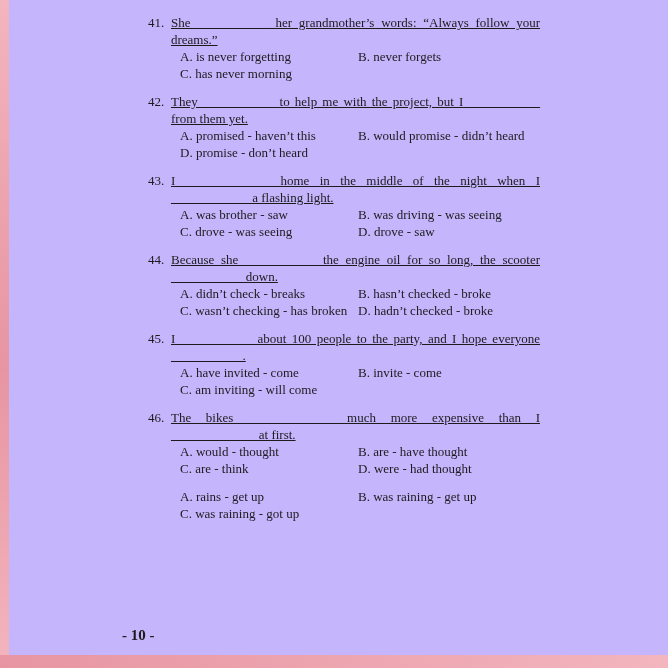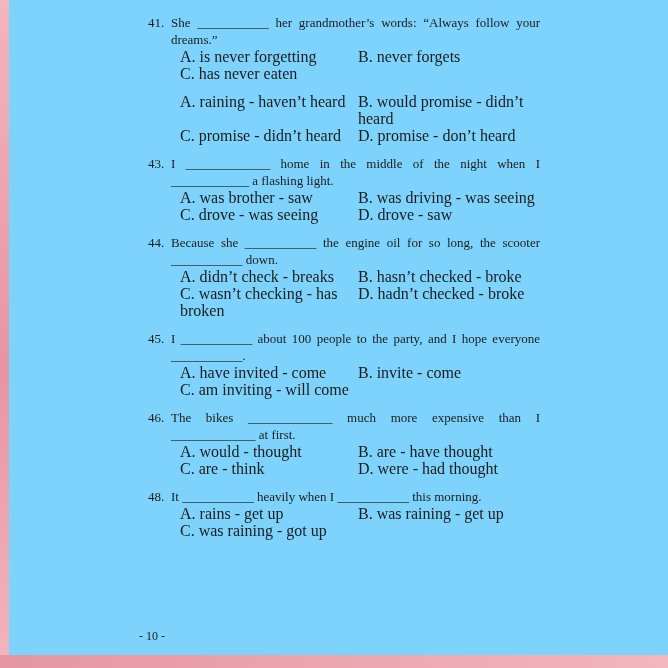--- a/index.html
+++ b/index.html
@@ -4,21 +4,21 @@
 <style>
   html, body {
     margin: 0;
     padding: 0;
     background: #ffffff;
   }
   .sheet {
     position: relative;
     width: 668px;
     height: 668px;
-    background: #7dd3fc;
+    background: #c4b5fd;
     font-family: "Liberation Serif", serif;
     color: #1c1c1c;
     overflow: hidden;
   }
   .edge-left {
     position: absolute;
     left: 0;
     top: 0;
     width: 9px;
     height: 100%;
@@ -45,62 +45,66 @@
     display: flex;
     font-size: 13px;
     line-height: 17px;
   }
   .qnum {
     flex: 0 0 23px;
   }
   .qtext {
     flex: 1;
     text-align: justify;
+    text-decoration: underline;
   }
   .opts {
     display: grid;
     grid-template-columns: 178px 1fr;
     padding-left: 32px;
-    font-size: 16px;
+    font-size: 13px;
     line-height: 17px;
   }
   .pagenum {
     position: absolute;
-    left: 139px;
+    left: 122px;
     bottom: 24px;
-    font-size: 12px;
-    font-weight: normal;
+    font-size: 15px;
+    font-weight: bold;
   }
 </style>
 </head>
 <body>
 
 <div class="sheet">
   <div class="edge-left"></div>
   <div class="edge-bottom"></div>
 
   <main class="content">
 
     <section class="q">
       <div class="qline">
         <span class="qnum">41.</span>
         <span class="qtext">She ___________ her grandmother’s words: “Always follow your dreams.”</span>
       </div>
       <div class="opts">
         <span class="opt">A. is never forgetting</span>
         <span class="opt">B. never forgets</span>
-        <span class="opt">C. has never eaten</span>
+        <span class="opt">C. has never morning</span>
       </div>
     </section>
 
     <section class="q">
+      <div class="qline">
+        <span class="qnum">42.</span>
+        <span class="qtext">They ___________ to help me with the project, but I ___________ from them yet.</span>
+      </div>
       <div class="opts">
-        <span class="opt">A. raining - haven’t heard</span>
+        <span class="opt">A. promised - haven’t this</span>
         <span class="opt">B. would promise - didn’t heard</span>
-        <span class="opt">C. promise - didn’t heard</span>
         <span class="opt">D. promise - don’t heard</span>
       </div>
     </section>
 
     <section class="q">
       <div class="qline">
         <span class="qnum">43.</span>
         <span class="qtext">I _____________ home in the middle of the night when I ____________ a flashing light.</span>
       </div>
       <div class="opts">
@@ -146,24 +150,20 @@
         <span class="opt">B. are - have thought</span>
         <span class="opt">C. are - think</span>
         <span class="opt">D. were - had thought</span>
       </div>
     </section>
 
     <section class="q">
     </section>
 
     <section class="q">
-      <div class="qline">
-        <span class="qnum">48.</span>
-        <span class="qtext">It ___________ heavily when I ___________ this morning.</span>
-      </div>
       <div class="opts">
         <span class="opt">A. rains - get up</span>
         <span class="opt">B. was raining - get up</span>
         <span class="opt">C. was raining - got up</span>
       </div>
     </section>
 
   </main>
 
   <div class="pagenum">- 10 -</div>

